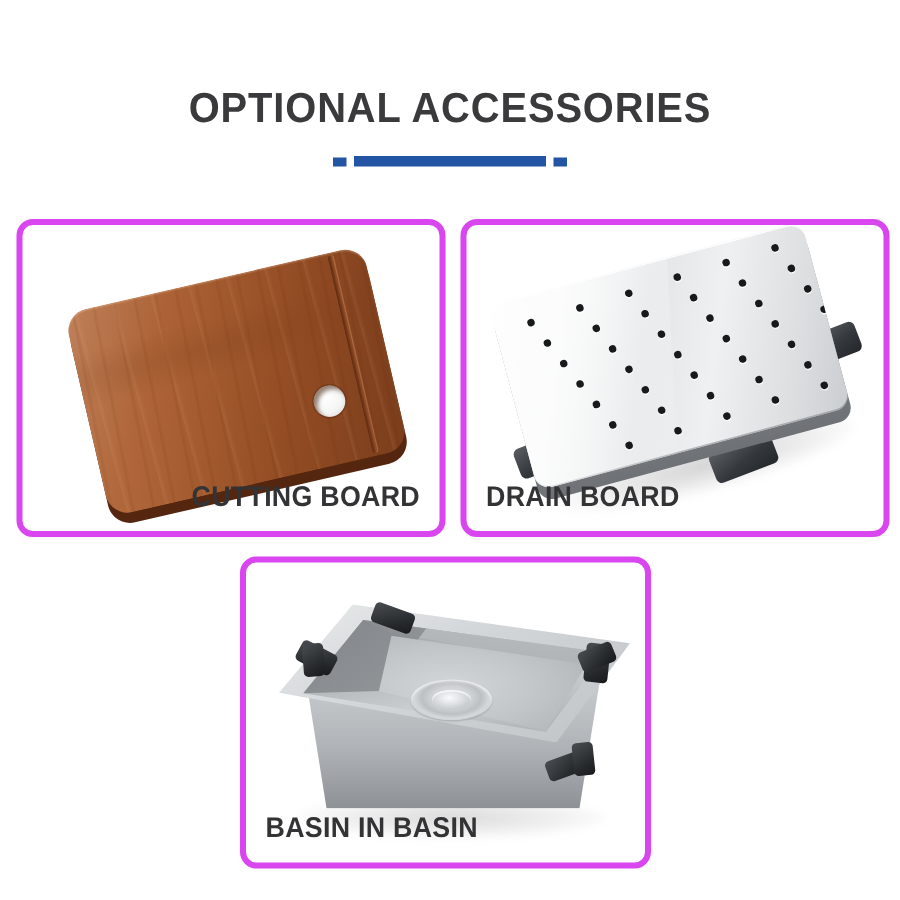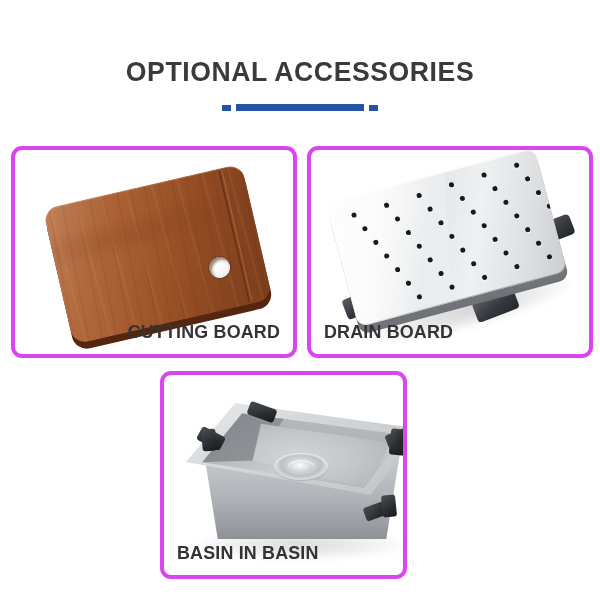--- a/index.html
+++ b/index.html
@@ -64,21 +64,21 @@
     position: absolute;
     background: #ffffff;
     border: 4px solid #d946ef;
     border-radius: 11px;
     box-sizing: border-box;
     overflow: hidden;
     box-shadow: 0 1px 2px rgba(0,0,0,0.025);
   }
   .card-cutting { left: 11px;  top: 146px; width: 286px; height: 212px; }
   .card-drain   { left: 307px; top: 146px; width: 286px; height: 212px; }
-  .card-basin   { left: 160px; top: 371px; width: 247px; height: 208px; }
+  .card-basin   { left: 160px; top: 371px; width: 274px; height: 208px; }
 
   .card-label {
     position: absolute;
     bottom: 11px;
     font-family: "Liberation Sans", sans-serif;
     font-size: 19px;
     font-weight: bold;
     color: #333335;
     letter-spacing: 0.2px;
     white-space: nowrap;

